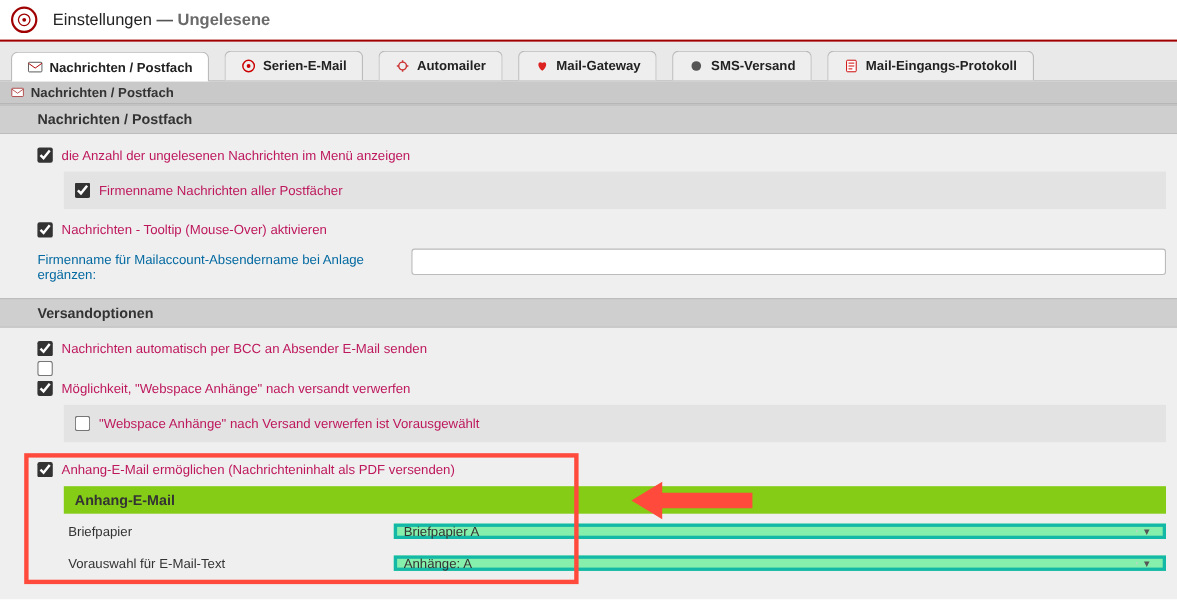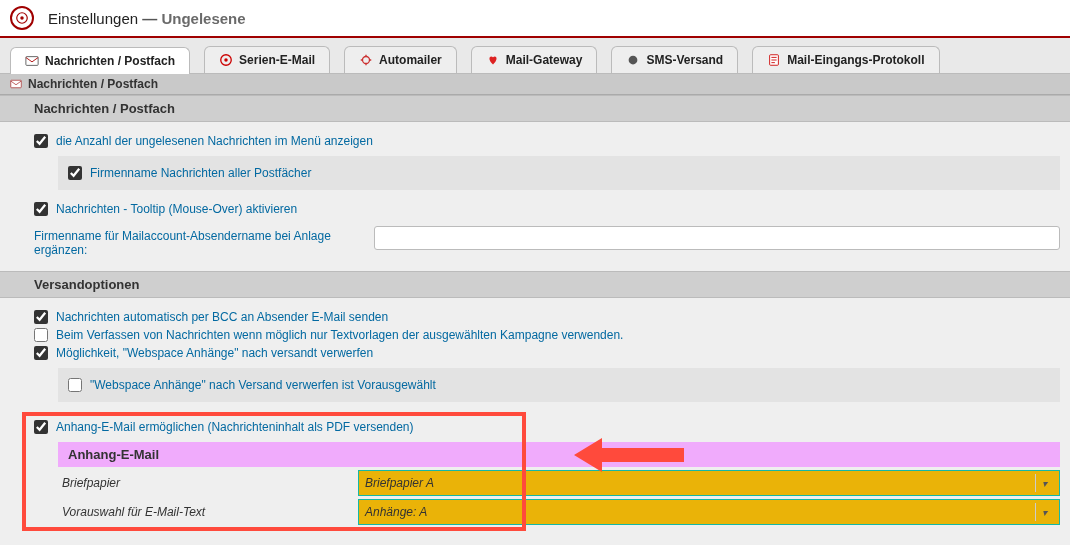--- a/index.html
+++ b/index.html
@@ -90,21 +90,21 @@
     padding: 8px 10px 14px 34px;
     background: #efefef;
   }
   .row {
     display: flex;
     align-items: center;
     margin: 4px 0;
   }
   .row label {
     font-size: 12px;
-    color: #0369a1;
+    color: #be185d;
   }
   .chk {
     width: 14px; height: 14px;
     margin: 0 8px 0 0;
     accent-color: #333;
   }
   .sub-block {
     background: #e3e3e3;
     padding: 6px 10px;
     margin: 8px 0 4px 24px;
@@ -142,44 +142,43 @@
     width: 504px;
   }
   .arrow {
     position: absolute;
     left: 540px;
     top: 10px;
     pointer-events: none;
   }
 
   .inner-head {
-    background: #f0abfc;
+    background: #84cc16;
     margin: 8px 0 0 24px;
     padding: 5px 10px;
     font-weight: bold;
     color: #333;
     font-size: 13px;
   }
   .select-row {
     display: flex;
     align-items: center;
     margin: 3px 0 0 24px;
     background: #efefef;
-    font-style: italic;
   }
   .select-row .slbl {
     width: 300px;
     padding: 6px 4px;
     color: #333;
   }
   .select-row .sel {
     flex: 1;
-    height: 26px;
-    border: 1px solid #14b8a6;
-    background: #eab308;
+    height: 14px;
+    border: 3px solid #14b8a6;
+    background: #86efac;
     padding: 3px 6px;
     font-size: 12px;
     display: flex;
     align-items: center;
     justify-content: space-between;
     cursor: pointer;
   }
   .select-row .sel .caret {
     width: 18px; height: 100%;
     border-left: 1px solid #ccc;
@@ -298,21 +297,20 @@
 
   <div class="section">
     <div class="section-head">Versandoptionen</div>
     <div class="section-body highlight-wrap" style="padding-bottom:20px">
       <div class="row">
         <input type="checkbox" class="chk" checked="" style="">
         <label>Nachrichten automatisch per BCC an Absender E-Mail senden</label>
       </div>
       <div class="row">
         <input type="checkbox" class="chk" style="">
-        <label>Beim Verfassen von Nachrichten wenn möglich nur Textvorlagen der ausgewählten Kampagne verwenden.</label>
       </div>
       <div class="row">
         <input type="checkbox" class="chk" checked="" style="">
         <label>Möglichkeit, "Webspace Anhänge" nach versandt verwerfen</label>
       </div>
       <div class="sub-block">
         <div class="row">
           <input type="checkbox" class="chk" style="">
           <label>"Webspace Anhänge" nach Versand verwerfen ist Vorausgewählt</label>
         </div>

